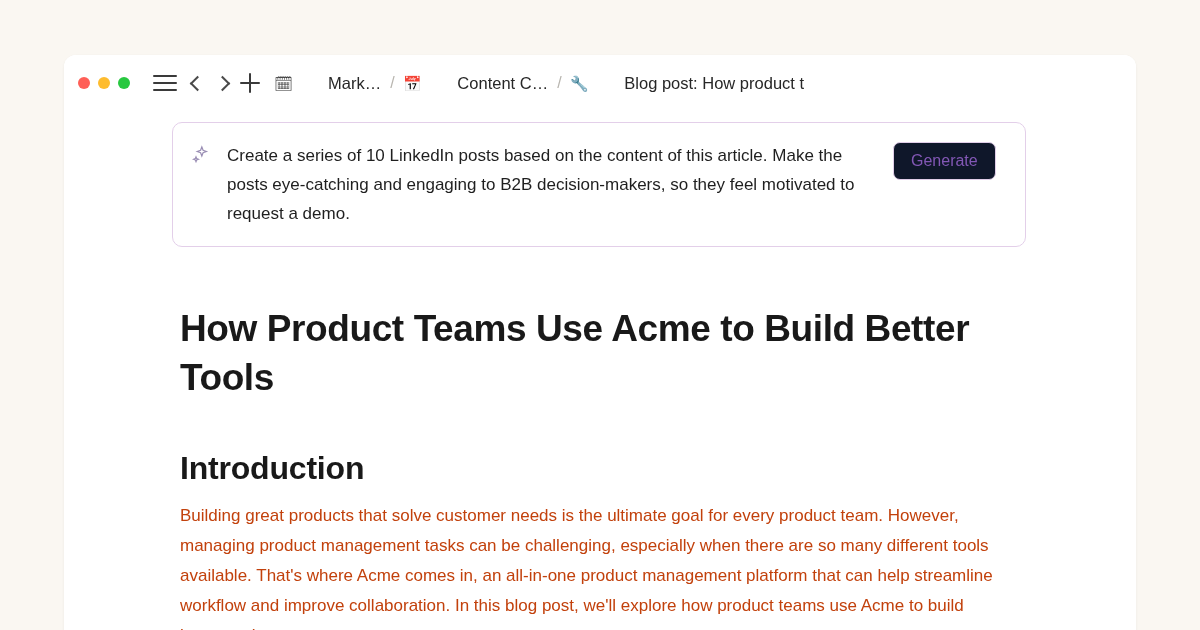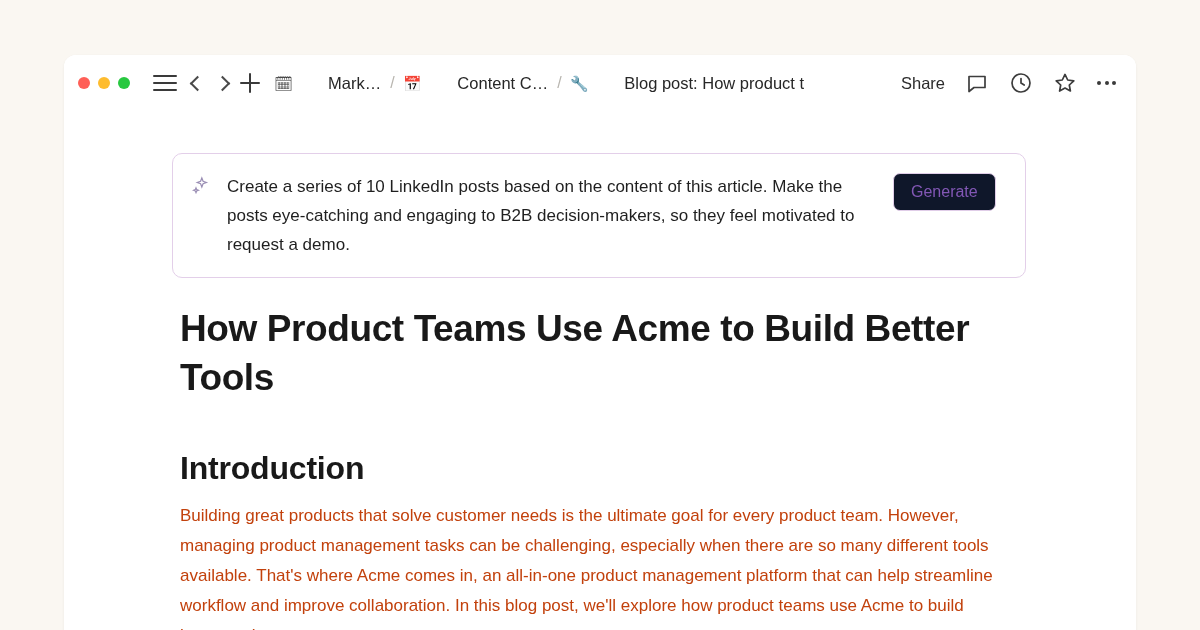--- a/index.html
+++ b/index.html
@@ -129,21 +129,20 @@
     left: 108px;
     top: 67px;
     width: 854px;
     border: 1px solid #e3cfe9;
     border-radius: 10px;
     background: #ffffff;
     display: flex;
     align-items: flex-start;
     padding: 18px 16px 18px 18px;
     gap: 14px;
-    margin-top: 31px;
   }
   .spark { width: 22px; flex: 0 0 22px; padding-top: 3px; color: #9b8fb5; }
   .ai-text {
     flex: 1 1 auto;
     font-size: 17px;
     line-height: 29px;
     color: #1f1f1f;
     max-width: 652px;
   }
   .generate-btn {
@@ -235,48 +234,20 @@
           <span class="emoji">📅</span>
           <span class="label">Content C…</span>
         </span>
         <span class="crumb-sep">/</span>
         <span class="crumb doc-crumb">
           <span class="emoji">🔧</span>
           <span class="label">Blog post: How product t</span>
         </span>
       </div>
 
-      <div class="tb-right">
-        <button class="share-btn">Share</button>
-
-        <span class="tb-icon">
-          <svg viewBox="0 0 24 24" width="24" height="24" fill="none" stroke="#3d3d3d" stroke-width="1.7" stroke-linejoin="round" stroke-linecap="round">
-            <path d="M4 5.5h16v11H9l-5 4z"></path>
-          </svg>
-        </span>
-
-        <span class="tb-icon">
-          <svg viewBox="0 0 24 24" width="24" height="24" fill="none" stroke="#3d3d3d" stroke-width="1.7" stroke-linecap="round">
-            <circle cx="12" cy="12" r="9"></circle>
-            <path d="M12 7.5V12l3.2 2"></path>
-          </svg>
-        </span>
-
-        <span class="tb-icon">
-          <svg viewBox="0 0 24 24" width="24" height="24" fill="none" stroke="#3d3d3d" stroke-width="1.7" stroke-linejoin="round">
-            <path d="M12 3.4l2.7 5.6 6.1.8-4.5 4.2 1.1 6-5.4-3-5.4 3 1.1-6L3.2 9.8l6.1-.8z"></path>
-          </svg>
-        </span>
-
-        <span class="dots">
-          <i></i>
-            <i></i>
-            <i></i>
-        </span>
-      </div>
     </div>
 
     <div class="ai-card">
       <span class="spark">
         <svg viewBox="0 0 24 24" width="20" height="20" fill="none" stroke="#9b8fb5" stroke-width="1.5" stroke-linecap="round">
           <path d="M13 3.5l1.5 4 4 1.5-4 1.5-1.5 4-1.5-4-4-1.5 4-1.5z"></path>
           <path d="M6 15.5l.8 2 2 .8-2 .8-.8 2-.8-2-2-.8 2-.8z"></path>
         </svg>
       </span>
       <div class="ai-text">Create a series of 10 LinkedIn posts based on the content of this article. Make the posts eye-catching and engaging to B2B decision-makers, so they feel motivated to request a demo.</div>

